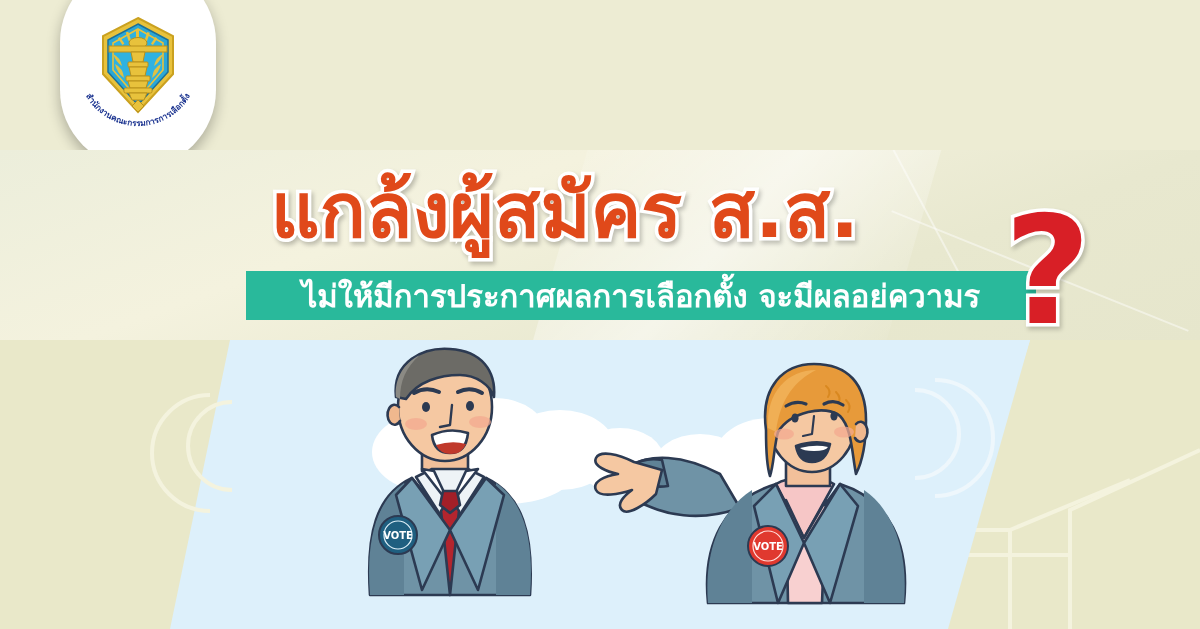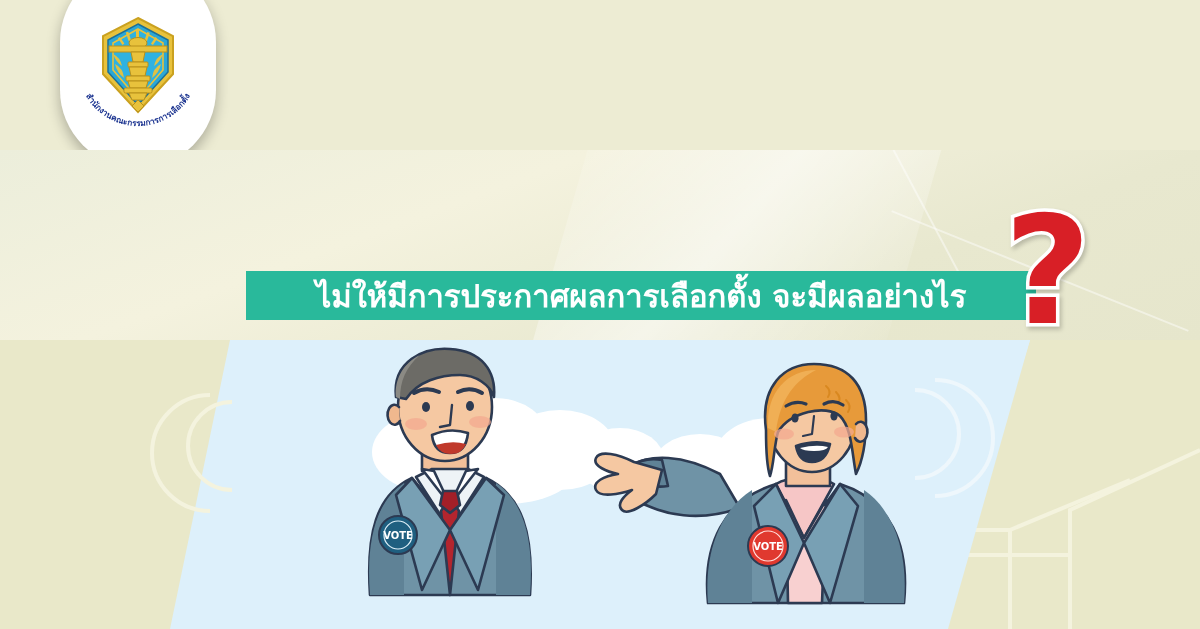--- a/index.html
+++ b/index.html
@@ -165,25 +165,26 @@
       </svg>
     </div>
   </div>
 
   <div class="mid">
     <div class="mid-sheen"></div>
     <div class="mid-line" style="left:880px;top:120px;width:320px;height:2px;transform:rotate(22deg);"></div>
     <div class="mid-line" style="left:760px;top:30px;width:300px;height:2px;transform:rotate(62deg);"></div>
   </div>
 
+  <div class="main-title">แกล้งผู้สมัคร ส.ส.</div>
 
   <div class="qmark">?</div>
 
   <div class="sub-bar">
-    <div class="sub-text">ไม่ให้มีการประกาศผลการเลือกตั้ง จะมีผลอย่างไร</div>
+    <div class="sub-text">ไม่ให้มีการประกาศผลการเลือกตั้ง จะมีผลอย่ความร</div>
   </div>
 
   <div class="illo">
 
     <svg class="illo-bg-lines" viewBox="0 0 1200 289">
       <rect x="0" y="0" width="1200" height="289" fill="#e9e8c9"></rect>
       <g stroke="#f4f3de" stroke-width="4" fill="none">
         <path d="M1130,140 L1010,190 L1010,289"></path>
         <path d="M1200,110 L1070,170 L1070,289"></path>
         <path d="M1010,190 L880,190"></path>

